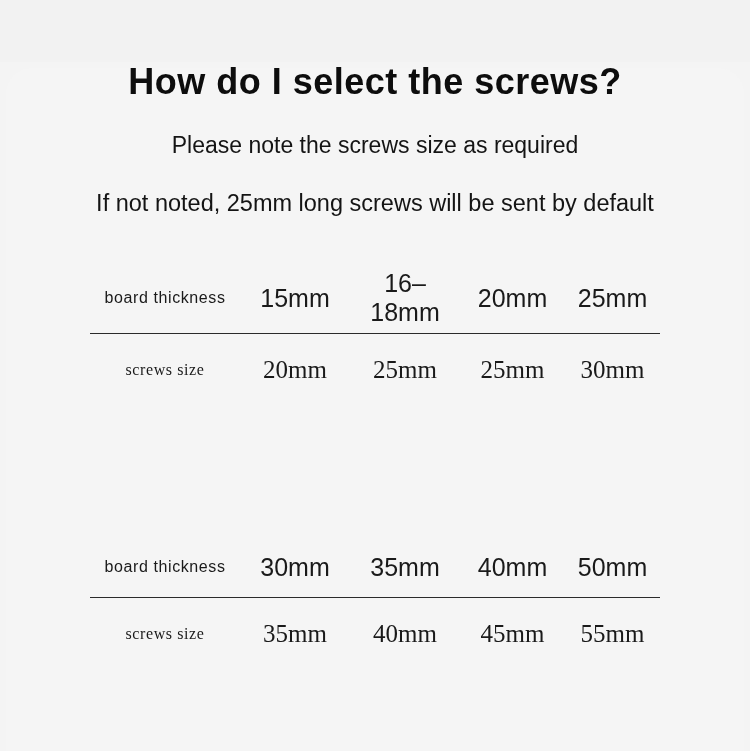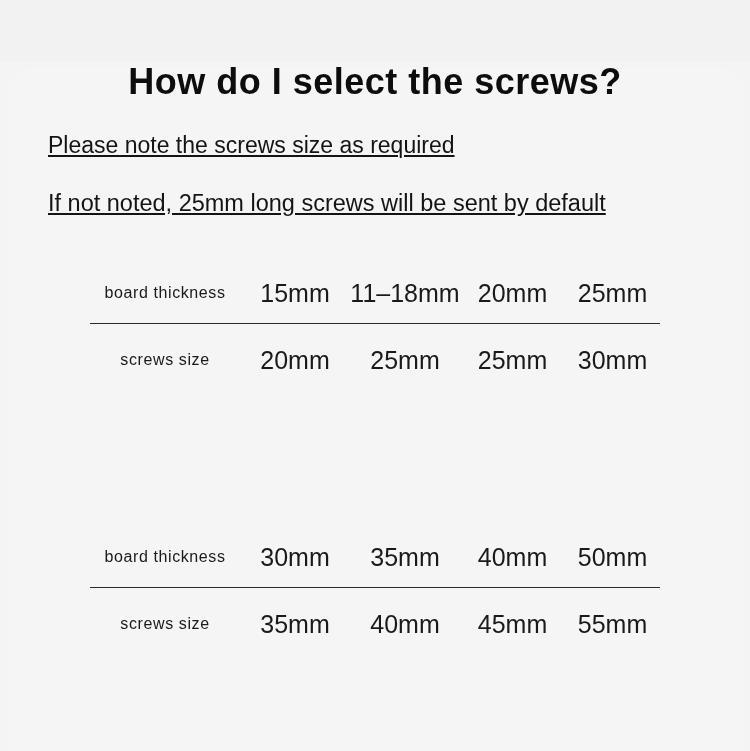--- a/index.html
+++ b/index.html
@@ -38,27 +38,26 @@
   .title {
     text-align: center;
     font-size: 36px;
     font-weight: 700;
     letter-spacing: 0.5px;
     color: #0d0d0d;
     margin-top: 62px;
     line-height: 1.1;
   }
   .subtitle {
-    text-align: left;
+    text-align: center;
     font-size: 23px;
     font-weight: 400;
     color: #141414;
     margin-top: 30px;
     line-height: 1.2;
-    text-decoration: underline;
   }
   .subtitle.second {
     font-size: 23.5px;
   }
   .tables {
     margin-top: 52px;
   }
   table.spec {
     width: 565px;
     margin: 0 auto;
@@ -82,20 +81,21 @@
     letter-spacing: 0.6px;
     text-align: center;
   }
   table.spec tr.head td {
     border-bottom: 1.6px solid #2b2b2b;
     padding-bottom: 6px;
     height: 48px;
   }
   table.spec tr.body td {
     padding-top: 8px;
+    font-family: Liberation Serif, serif;
   }
   .c1 { width: 110px; }
   .c2 { width: 110px; }
   .c3 { width: 105px; }
   .c4 { width: 95px; }
 </style>
 </head>
 <body>
 
 <div id="page">
@@ -106,21 +106,21 @@
     <div class="subtitle">Please note the screws size as required</div>
     <div class="subtitle second">If not noted, 25mm long screws will be sent by default</div>
 
     <div class="tables">
 
       <table class="spec">
         <tbody>
           <tr class="head">
             <td class="rowlabel">board  thickness</td>
             <td class="c1">15mm</td>
-            <td class="c2">11–18mm</td>
+            <td class="c2">16–18mm</td>
             <td class="c3">20mm</td>
             <td class="c4">25mm</td>
           </tr>
           <tr class="body">
             <td class="rowlabel">screws size</td>
             <td class="c1">20mm</td>
             <td class="c2">25mm</td>
             <td class="c3">25mm</td>
             <td class="c4">30mm</td>
           </tr>

